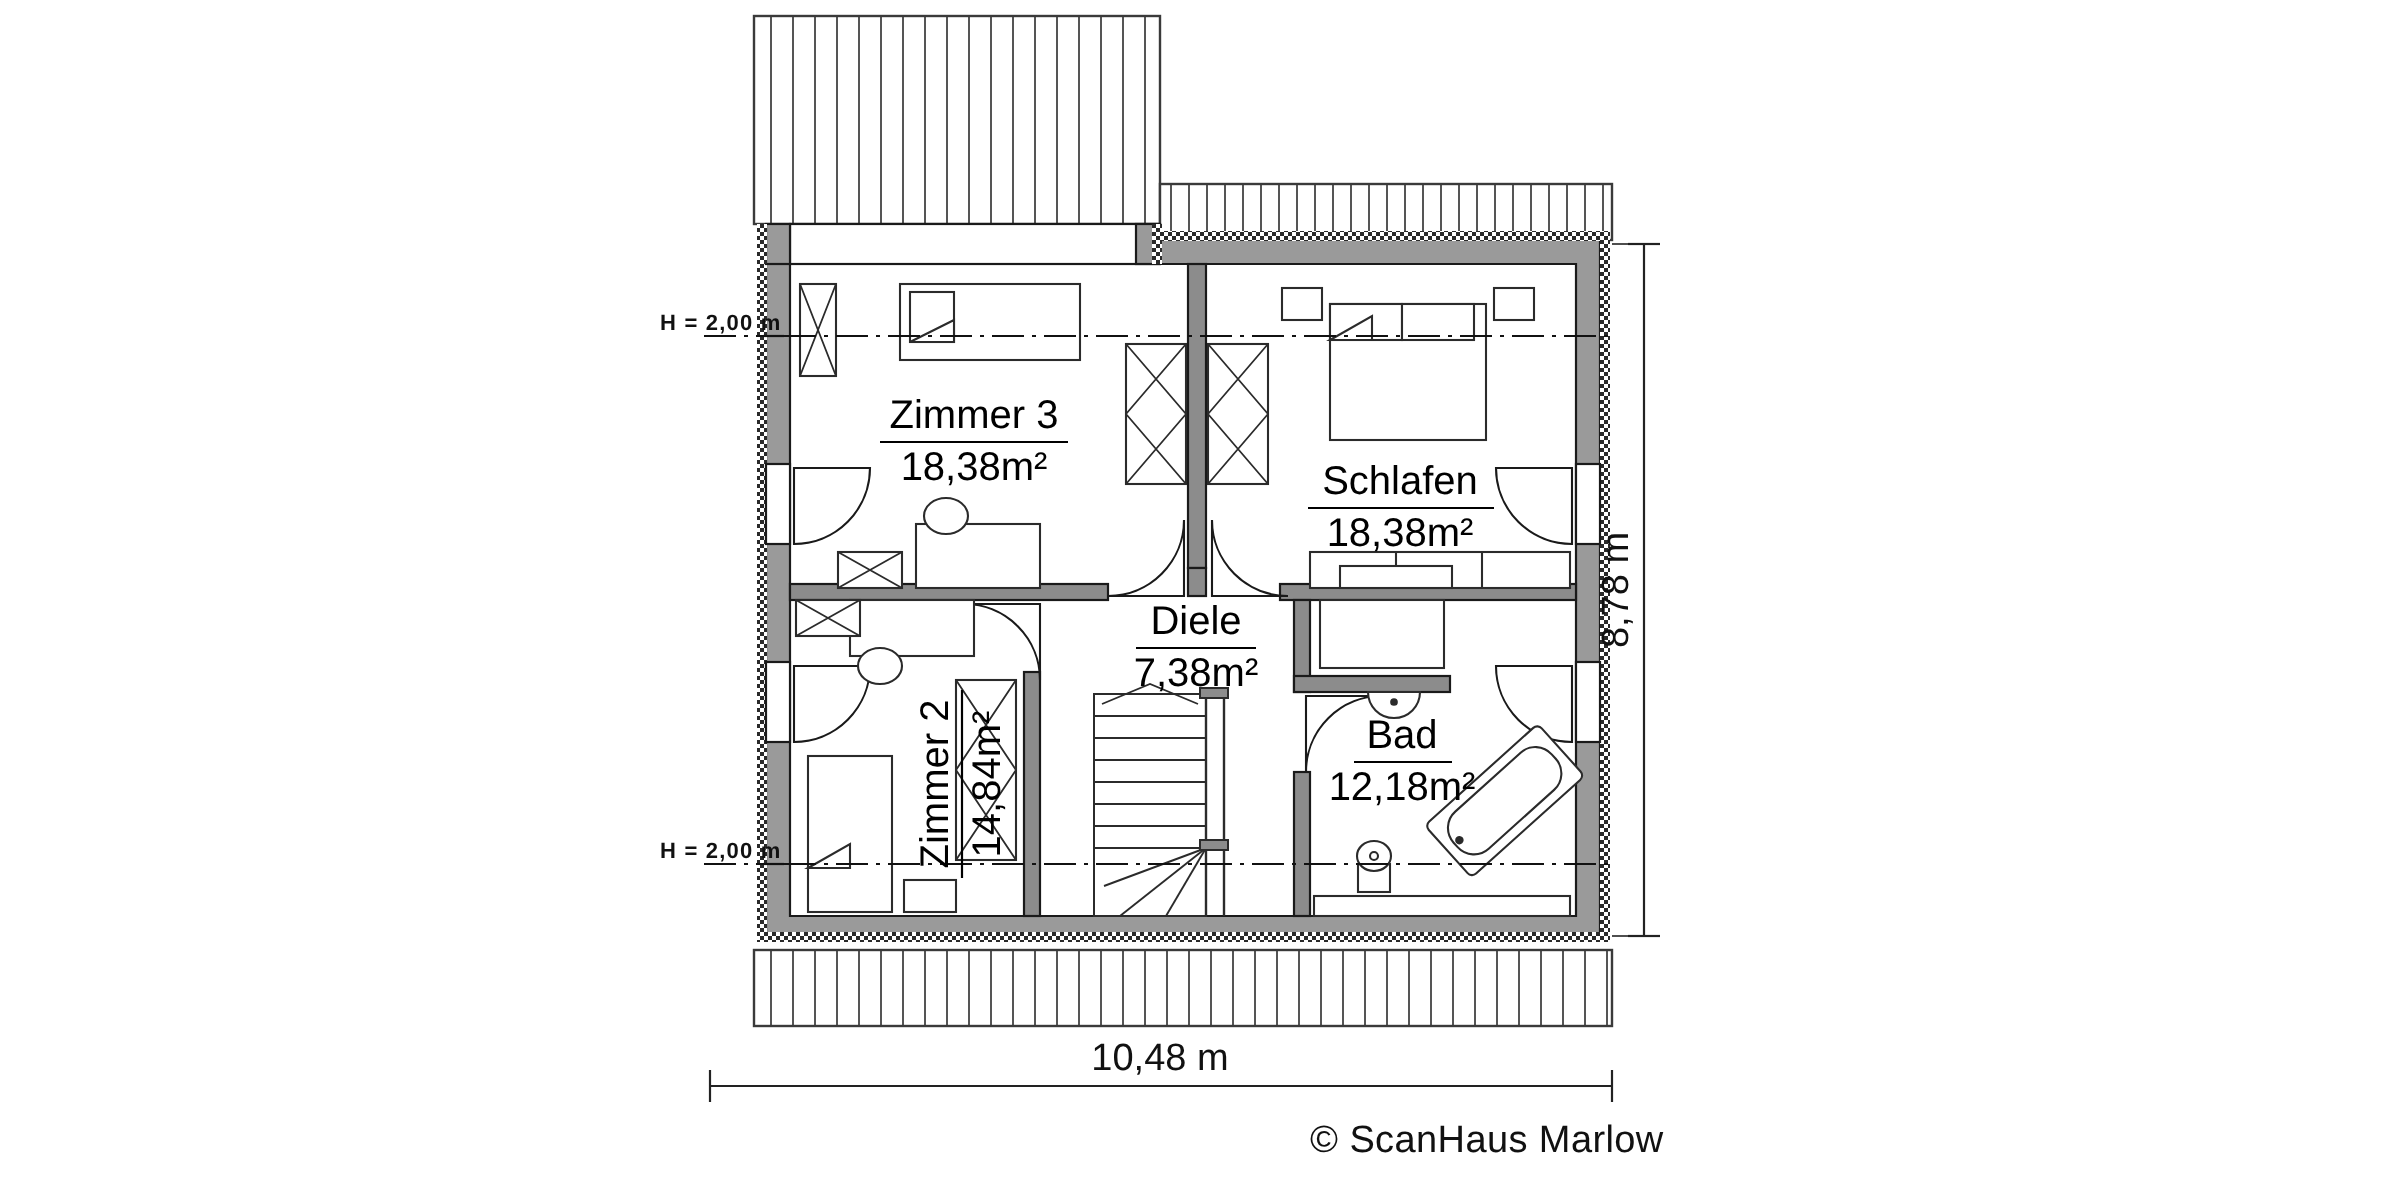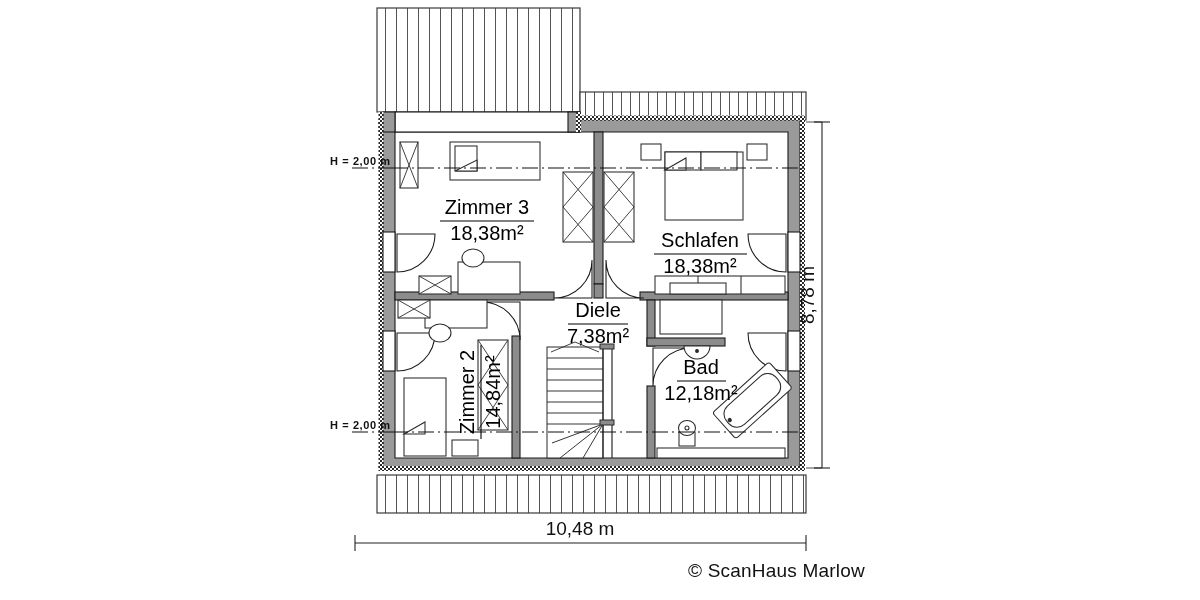--- a/index.html
+++ b/index.html
@@ -1,20 +1,20 @@
 <!DOCTYPE html>
 <html><head>
 <meta charset="utf-8">
 <style>
   html,body{margin:0;padding:0;background:#ffffff;}
   body{width:1200px;height:600px;overflow:hidden;
        font-family:"Liberation Sans","DejaVu Sans",sans-serif;color:#000;}
   #stage{position:relative;width:1200px;height:600px;background:#fff;}
   #plan{position:absolute;left:0;top:0;width:1200px;height:600px;}
-  .copy{position:absolute;left:688px;top:560px;font-size:19px;letter-spacing:.2px;
+  .copy{position:absolute;left:655px;top:560px;font-size:19px;letter-spacing:.2px;
         color:#111;white-space:nowrap;}
   .copy .cmark{font-size:19px;}
 </style>
 </head>
 <body>
 
 <div id="stage">
 
   <svg id="plan" viewBox="0 0 1200 600">
     <defs>

